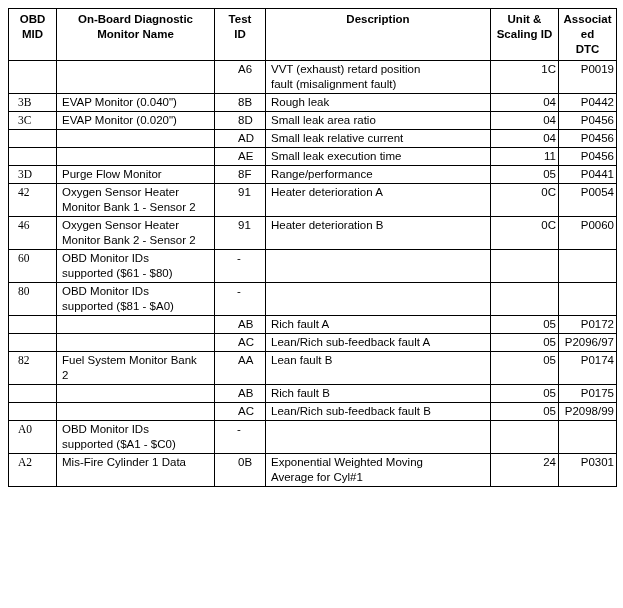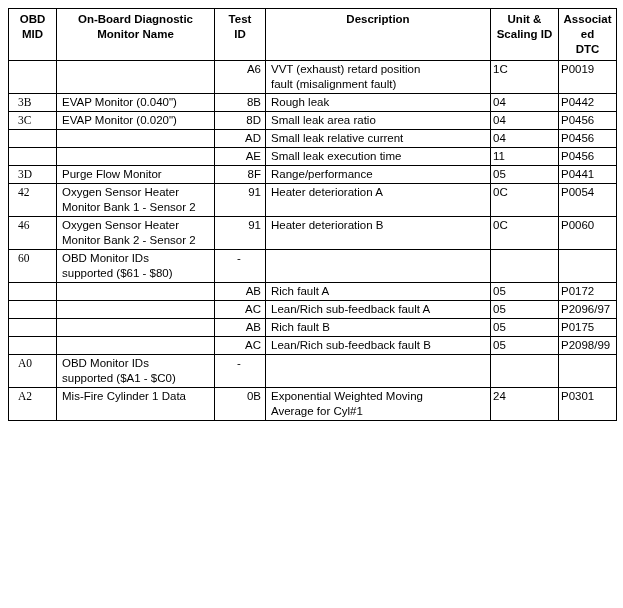--- a/index.html
+++ b/index.html
@@ -36,24 +36,24 @@
   .obd-table th {
     font-weight: bold;
     text-align: center;
     padding: 3px 2px;
     margin-top: 48px;
   }
   .obd-table td {
     padding: 1px 4px;
   }
   td.col-mid { padding-left: 9px; font-family: Liberation Serif, serif; }
-  td.col-test_id { padding-left: 23px; text-align: right; }
+  td.col-test_id { padding-left: 23px; }
   td.col-name { padding-left: 5px; }
   td.col-description { padding-left: 5px; }
-  td.col-unit, td.col-dtc { text-align: left; padding-left: 2px; padding-right: 2px; }
+  td.col-unit, td.col-dtc { text-align: right; padding-left: 2px; padding-right: 2px; }
   td.dash { text-align: center; padding-left: 2px; }
 </style>
 </head>
 <body>
 
 <div class="page">
   <table class="obd-table">
     <colgroup>
       <col style="width:48px">
       <col style="width:158px">
@@ -148,34 +148,52 @@
         <tr>
           <td class="col-mid">60</td>
           <td class="col-name">OBD Monitor IDs
 supported ($61 - $80)</td>
           <td class="col-test_id dash">-</td>
           <td class="col-description"></td>
           <td class="col-unit"></td>
           <td class="col-dtc"></td>
         </tr>
         <tr>
+          <td class="col-mid">80</td>
+          <td class="col-name">OBD Monitor IDs
+supported ($81 - $A0)</td>
+          <td class="col-test_id dash">-</td>
+          <td class="col-description"></td>
+          <td class="col-unit"></td>
+          <td class="col-dtc"></td>
+        </tr>
+        <tr>
           <td class="col-mid"></td>
           <td class="col-name"></td>
           <td class="col-test_id">AB</td>
           <td class="col-description">Rich fault A</td>
           <td class="col-unit">05</td>
           <td class="col-dtc">P0172</td>
         </tr>
         <tr>
           <td class="col-mid"></td>
           <td class="col-name"></td>
           <td class="col-test_id">AC</td>
           <td class="col-description">Lean/Rich sub-feedback fault A</td>
           <td class="col-unit">05</td>
           <td class="col-dtc">P2096/97</td>
+        </tr>
+        <tr>
+          <td class="col-mid">82</td>
+          <td class="col-name">Fuel System Monitor Bank
+2</td>
+          <td class="col-test_id">AA</td>
+          <td class="col-description">Lean fault B</td>
+          <td class="col-unit">05</td>
+          <td class="col-dtc">P0174</td>
         </tr>
         <tr>
           <td class="col-mid"></td>
           <td class="col-name"></td>
           <td class="col-test_id">AB</td>
           <td class="col-description">Rich fault B</td>
           <td class="col-unit">05</td>
           <td class="col-dtc">P0175</td>
         </tr>
         <tr>

